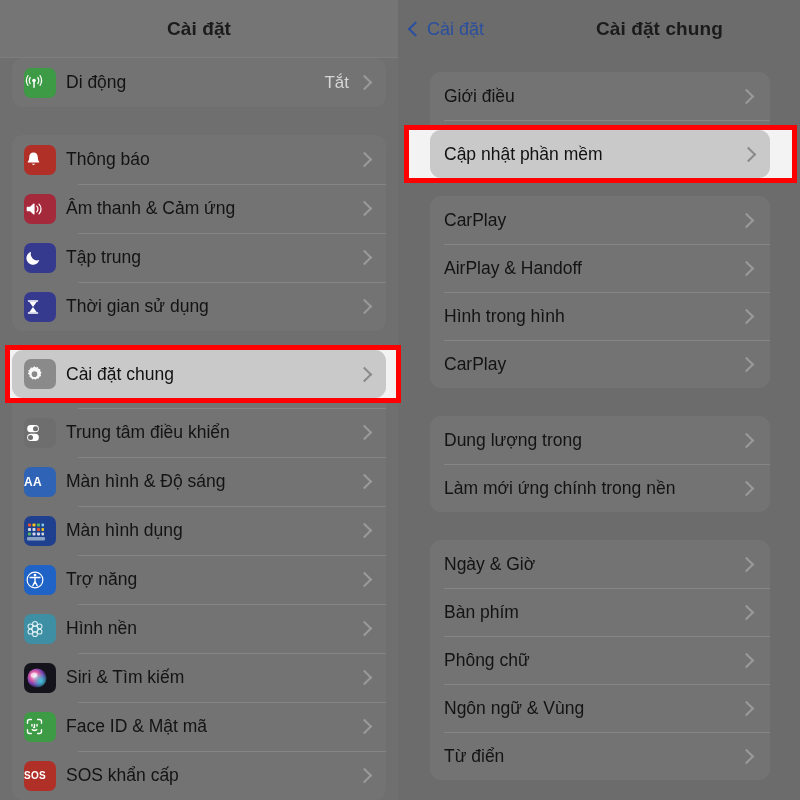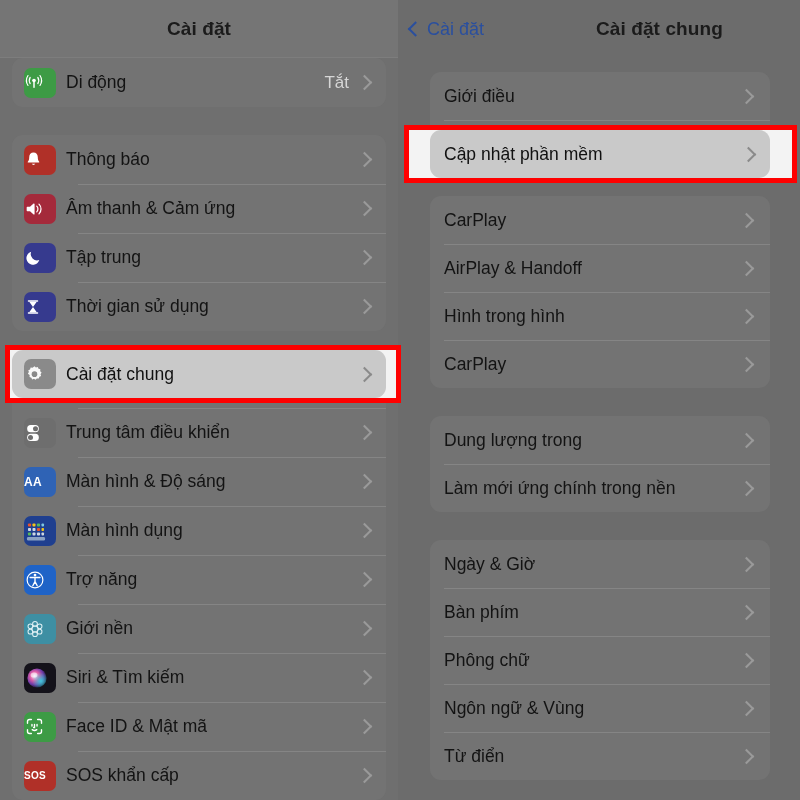--- a/index.html
+++ b/index.html
@@ -334,21 +334,21 @@
                 <circle cx="12" cy="12" r="3.4"></circle>
                 <circle cx="12" cy="6.3" r="2.6"></circle>
                 <circle cx="12" cy="17.7" r="2.6"></circle>
                 <circle cx="7" cy="9.1" r="2.6"></circle>
                 <circle cx="17" cy="9.1" r="2.6"></circle>
                 <circle cx="7" cy="14.9" r="2.6"></circle>
                 <circle cx="17" cy="14.9" r="2.6"></circle>
               </g>
             </svg>
           </span>
-          <span class="row-label">Giới nền</span>
+          <span class="row-label">Hình nền</span>
           <span class="chev"></span>
         </div>
         <div class="row">
           <span class="icon" style="background:#14121a">
             <svg width="26" height="26" viewBox="0 0 26 26">
               <defs>
                 <radialGradient id="siriA" cx="38%" cy="40%" r="62%">
                   <stop offset="0%" stop-color="#f7f2ff"></stop>
                   <stop offset="38%" stop-color="#e05fa8"></stop>
                   <stop offset="72%" stop-color="#6d3ba8"></stop>

